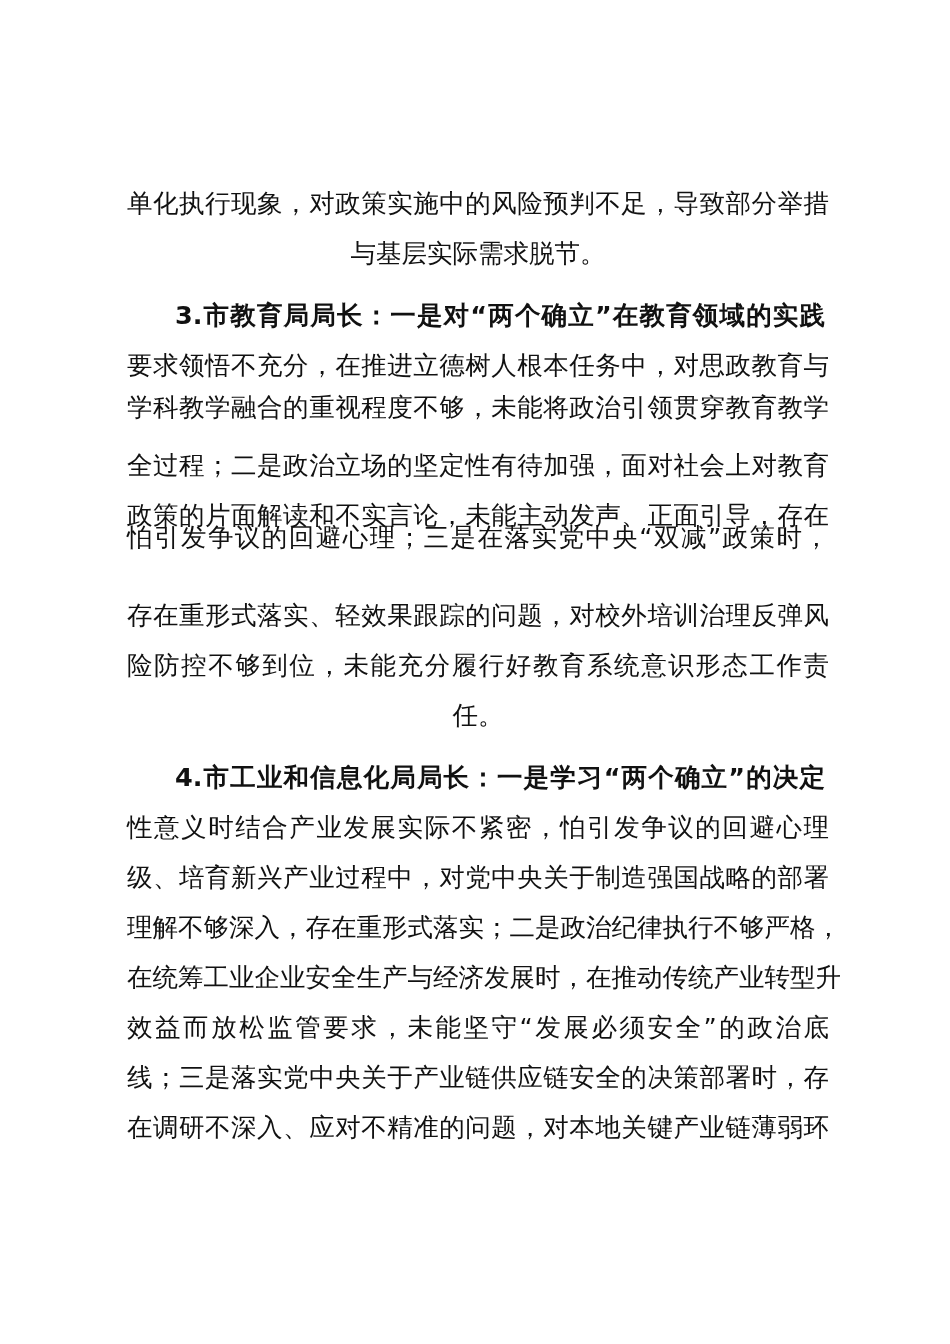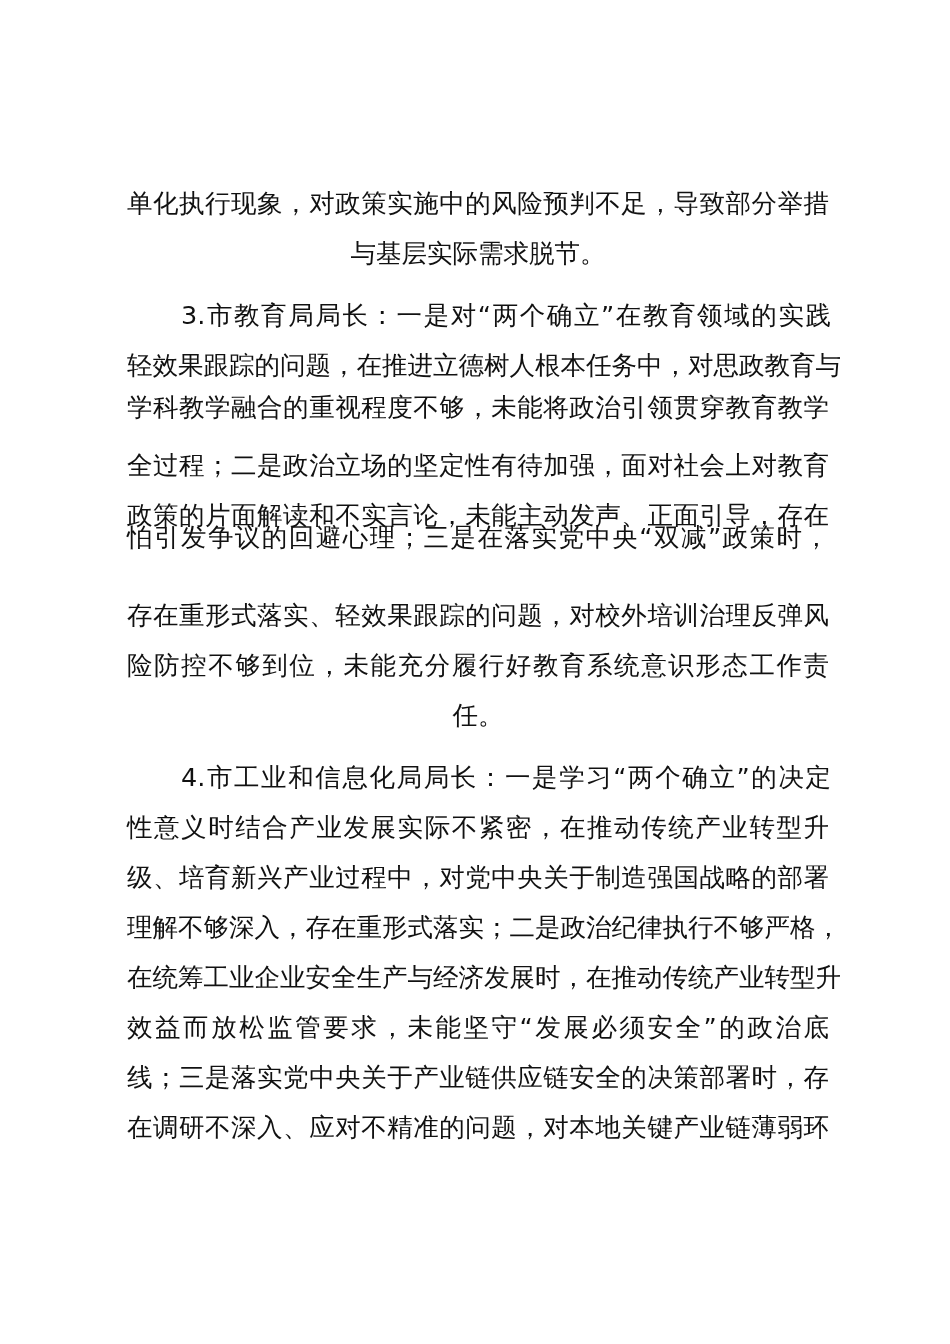--- a/index.html
+++ b/index.html
@@ -34,49 +34,50 @@
     overflow: visible;
   }
   .line.full {
     text-align: justify;
     text-align-last: justify;
   }
   .line.last {
     text-align: center;
   }
   .line.indent {
-    left: 181px;
+    left: 175px;
     width: 650px;
+    font-weight: bold;
   }
 </style>
 </head>
 <body>
 
 <div class="page">
 
   <div>
     <div class="line full" style="top:186px">单化执行现象，对政策实施中的风险预判不足，导致部分举措</div>
     <div class="line last" style="top:236px">与基层实际需求脱节。</div>
   </div>
 
   <div>
     <div class="line full indent" style="top:298px">3.市教育局局长：一是对“两个确立”在教育领域的实践</div>
-    <div class="line full" style="top:348px">轻效果跟踪的问题，在推进立德树人根本任务中，对思政教育与</div>
+    <div class="line full" style="top:348px">要求领悟不充分，在推进立德树人根本任务中，对思政教育与</div>
     <div class="line full" style="top:390px">学科教学融合的重视程度不够，未能将政治引领贯穿教育教学</div>
     <div class="line full" style="top:448px">全过程；二是政治立场的坚定性有待加强，面对社会上对教育</div>
     <div class="line full" style="top:498px">政策的片面解读和不实言论，未能主动发声、正面引导，存在</div>
     <div class="line full" style="top:520px">怕引发争议的回避心理；三是在落实党中央“双减”政策时，</div>
     <div class="line full" style="top:598px">存在重形式落实、轻效果跟踪的问题，对校外培训治理反弹风</div>
     <div class="line full" style="top:648px">险防控不够到位，未能充分履行好教育系统意识形态工作责</div>
     <div class="line last" style="top:698px">任。</div>
   </div>
 
   <div>
     <div class="line full indent" style="top:760px">4.市工业和信息化局局长：一是学习“两个确立”的决定</div>
-    <div class="line full" style="top:810px">性意义时结合产业发展实际不紧密，在推动传统产业转型升</div>
+    <div class="line full" style="top:810px">性意义时结合产业发展实际不紧密，怕引发争议的回避心理</div>
     <div class="line full" style="top:860px">级、培育新兴产业过程中，对党中央关于制造强国战略的部署</div>
     <div class="line full" style="top:910px">理解不够深入，存在重形式落实；二是政治纪律执行不够严格，</div>
     <div class="line full" style="top:960px">在统筹工业企业安全生产与经济发展时，在推动传统产业转型升</div>
     <div class="line full" style="top:1010px">效益而放松监管要求，未能坚守“发展必须安全”的政治底</div>
     <div class="line full" style="top:1060px">线；三是落实党中央关于产业链供应链安全的决策部署时，存</div>
     <div class="line full" style="top:1110px">在调研不深入、应对不精准的问题，对本地关键产业链薄弱环</div>
   </div>
 
 </div>
 

